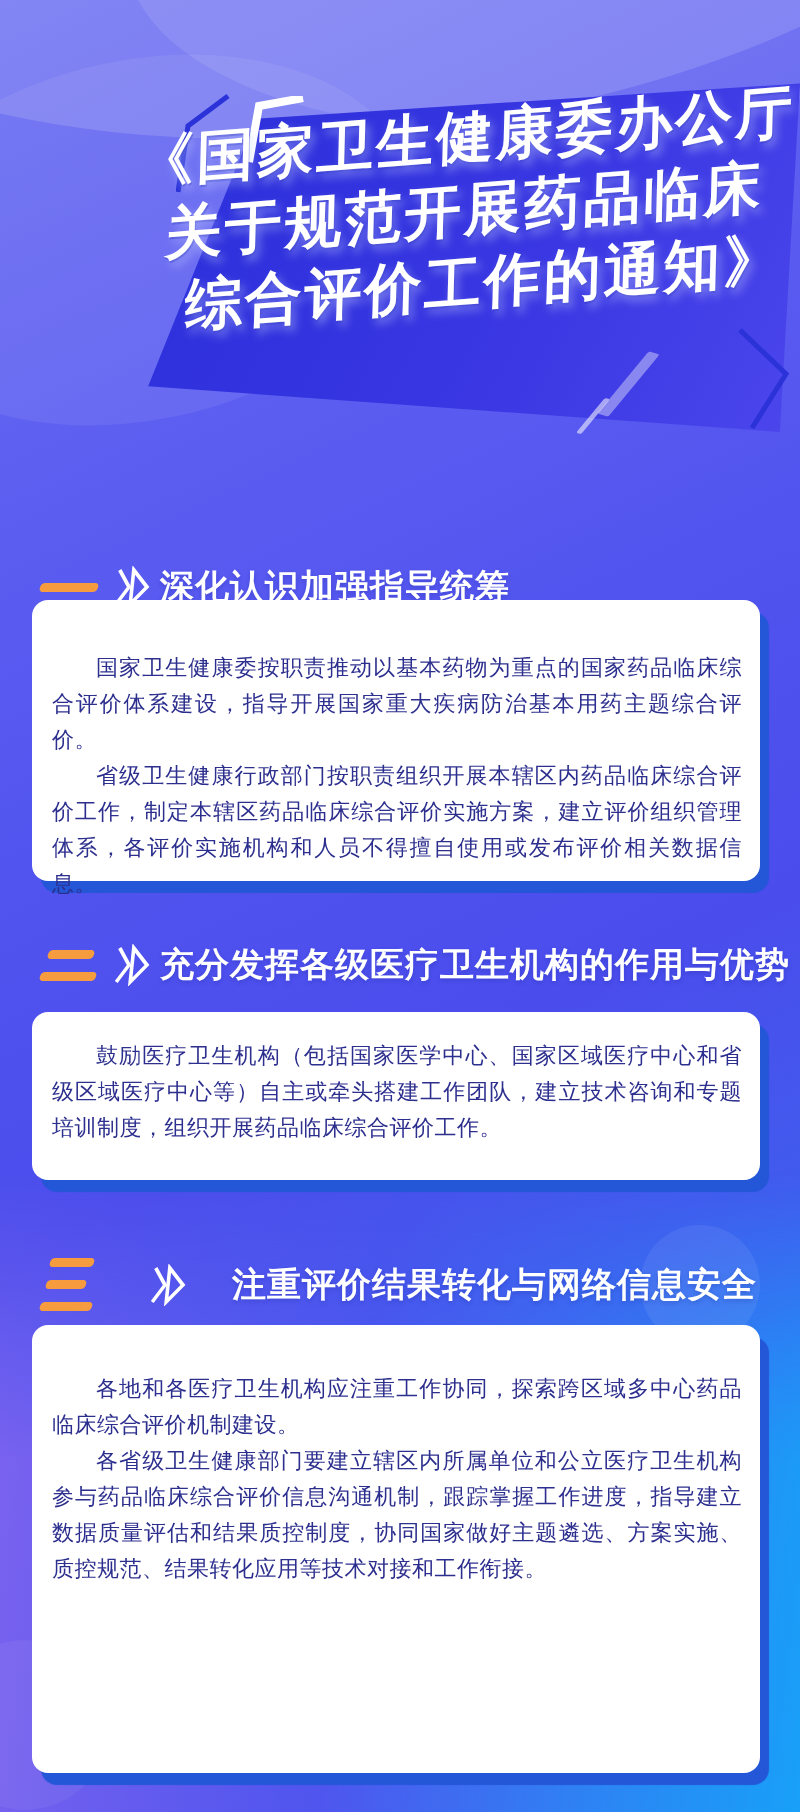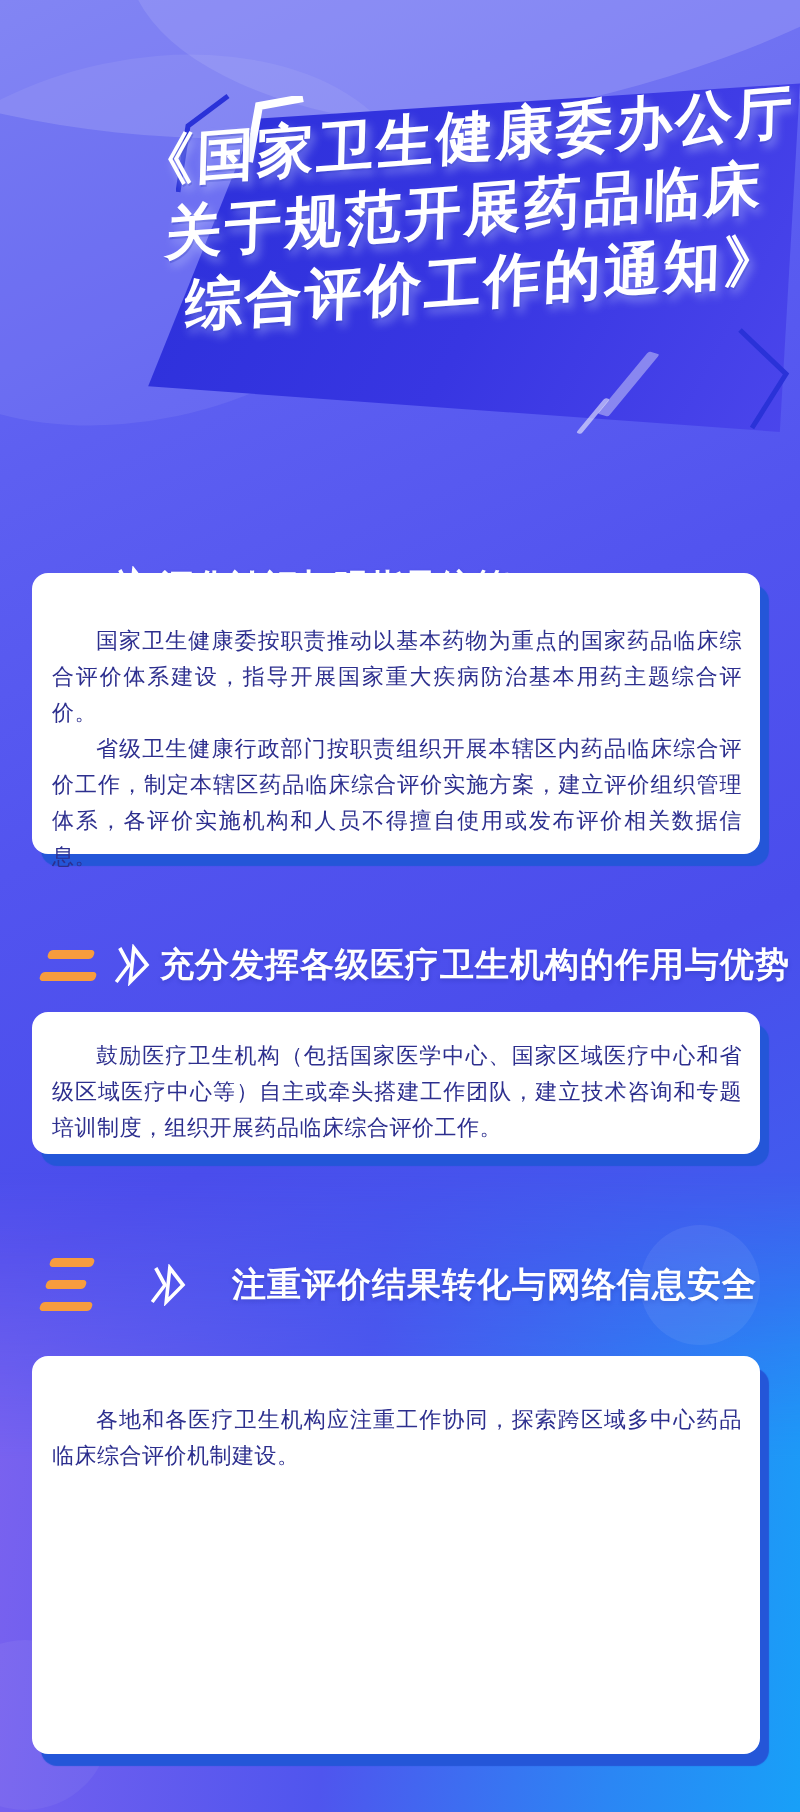--- a/index.html
+++ b/index.html
@@ -57,23 +57,23 @@
   
   .card{
     position:absolute;left:32px;width:728px;background:#ffffff;border-radius:16px;
     box-shadow:9px 12px 1px #2456d8;
     box-sizing:border-box;
   }
   .card p{
     margin:0;color:#2d2f8e;font-size:22px;line-height:36px;
     text-align:justify;text-indent:2em;letter-spacing:0.5px;
   }
-  .card1{top:573px;height:281px;padding:50px 18px 0 20px;}
-  .card2{top:1012px;height:142px;padding:26px 18px 0 20px;}
-  .card3{top:1356px;height:398px;padding:46px 18px 0 20px;}
+  .card1{top:600px;height:281px;padding:50px 18px 0 20px;}
+  .card2{top:1012px;height:168px;padding:26px 18px 0 20px;}
+  .card3{top:1325px;height:448px;padding:46px 18px 0 20px;}
   .hdr1{top:528px;margin-top:36px;}
   .hdr2{top:942px;}
   .hdr3{top:1258px;gap:48px;}
   .m1 .num-bar{width:58px;}
   .m2 .b1{width:46px;margin-left:8px;}
   .m2 .b2{width:56px;}
   .m3 .b1{width:44px;margin-left:10px;}
   .m3 .b2{width:40px;margin-left:6px;}
   .m3 .b3{width:52px;}
 </style>
@@ -146,15 +146,16 @@
       <div class="num-bar b3"></div>
     </div>
     <svg class="chev" width="36" height="42" viewBox="0 0 36 42">
       <path d="M4 4 L15 21 L4 38" fill="none" stroke="#ffffff" stroke-width="3.6"></path>
       <path d="M18 4 L33 21 L18 38 Z" fill="none" stroke="#ffffff" stroke-width="3.6"></path>
     </svg>
     <div class="sec-title">注重评价结果转化与网络信息安全</div>
   </div>
   <div class="card card3">
     <p>各地和各医疗卫生机构应注重工作协同，探索跨区域多中心药品临床综合评价机制建设。</p>
+    <p>各省级卫生健康部门要建立辖区内所属单位和公立医疗卫生机构参与药品临床综合评价信息沟通机制，跟踪掌握工作进度，指导建立数据质量评估和结果质控制度，协同国家做好主题遴选、方案实施、质控规范、结果转化应用等技术对接和工作衔接。</p>
   </div>
 
 </div>
 
 </body></html>

